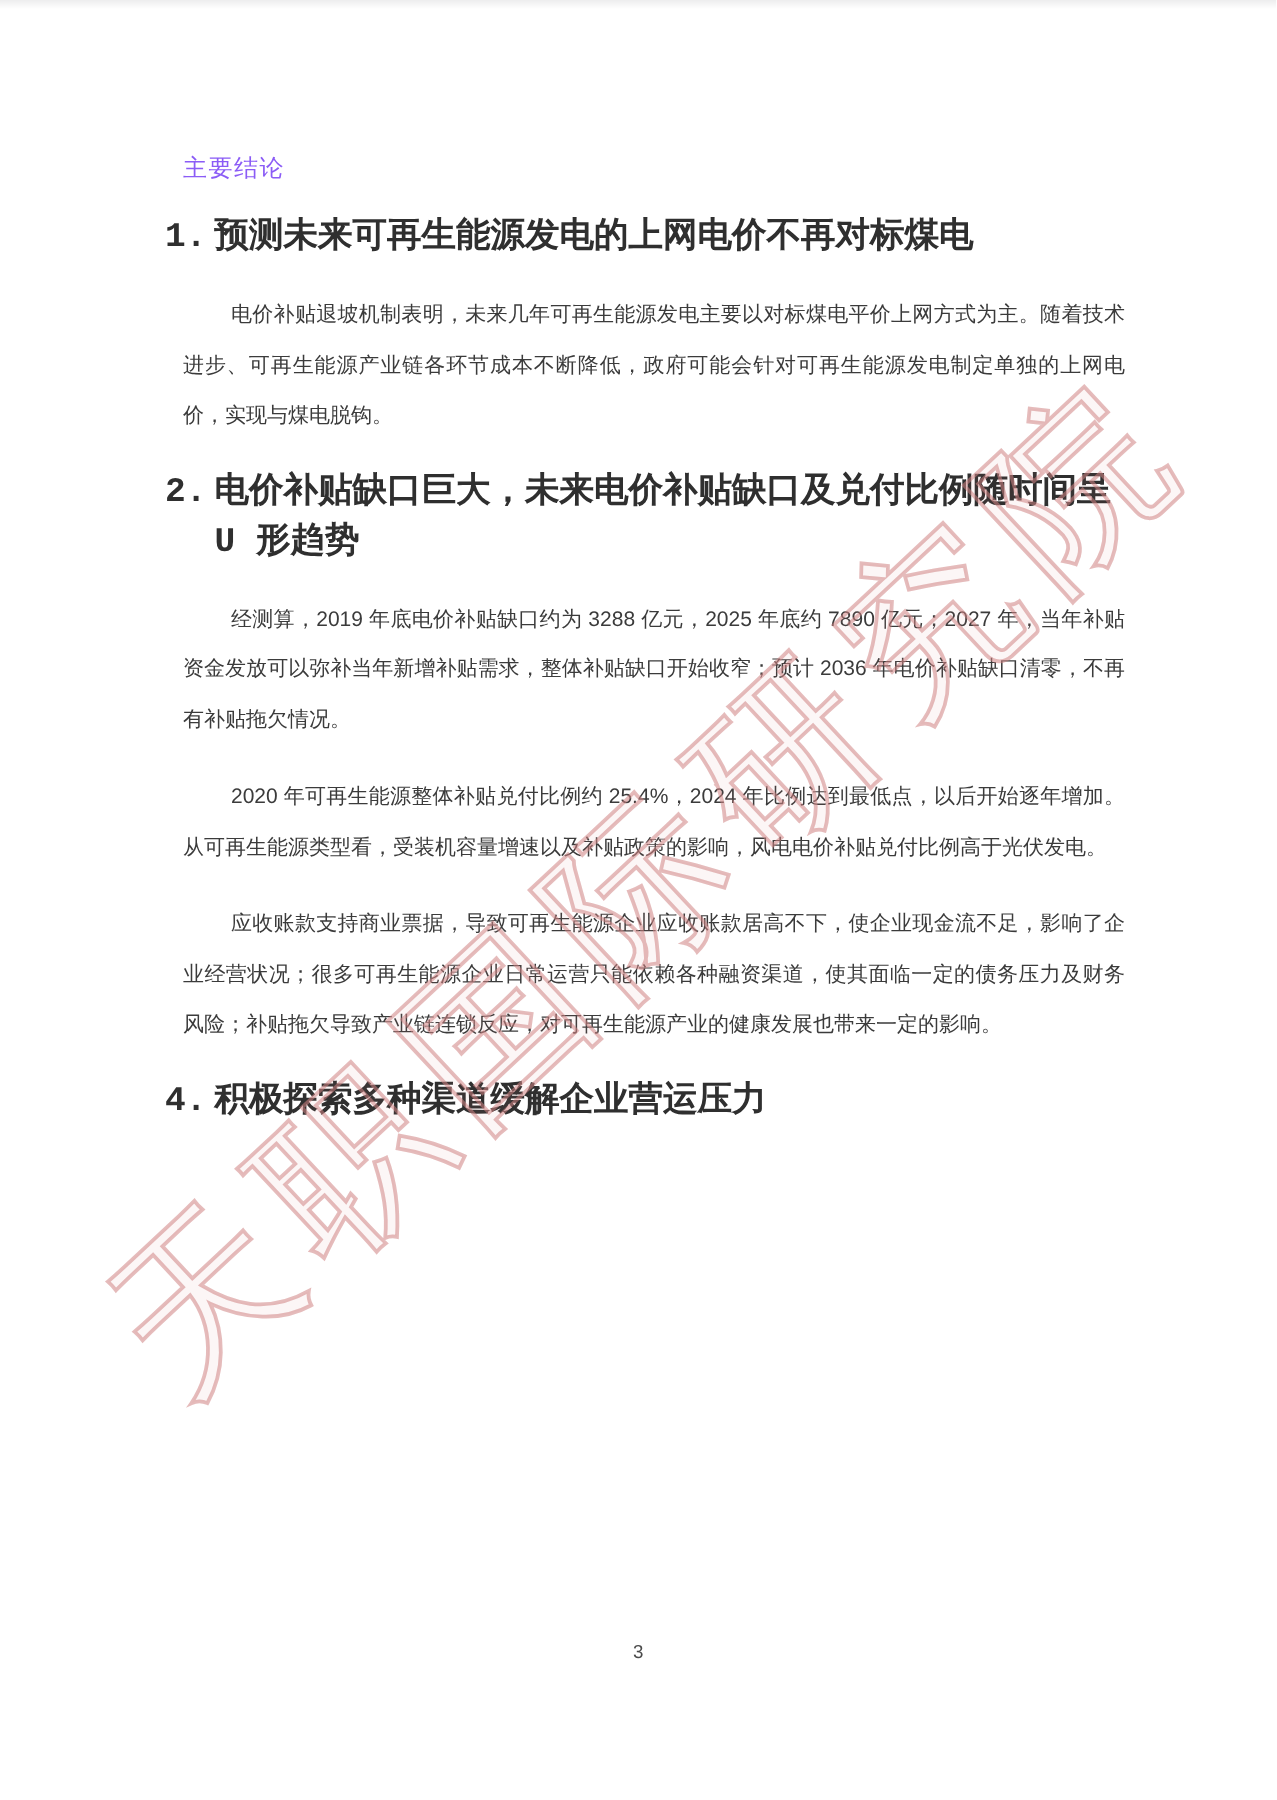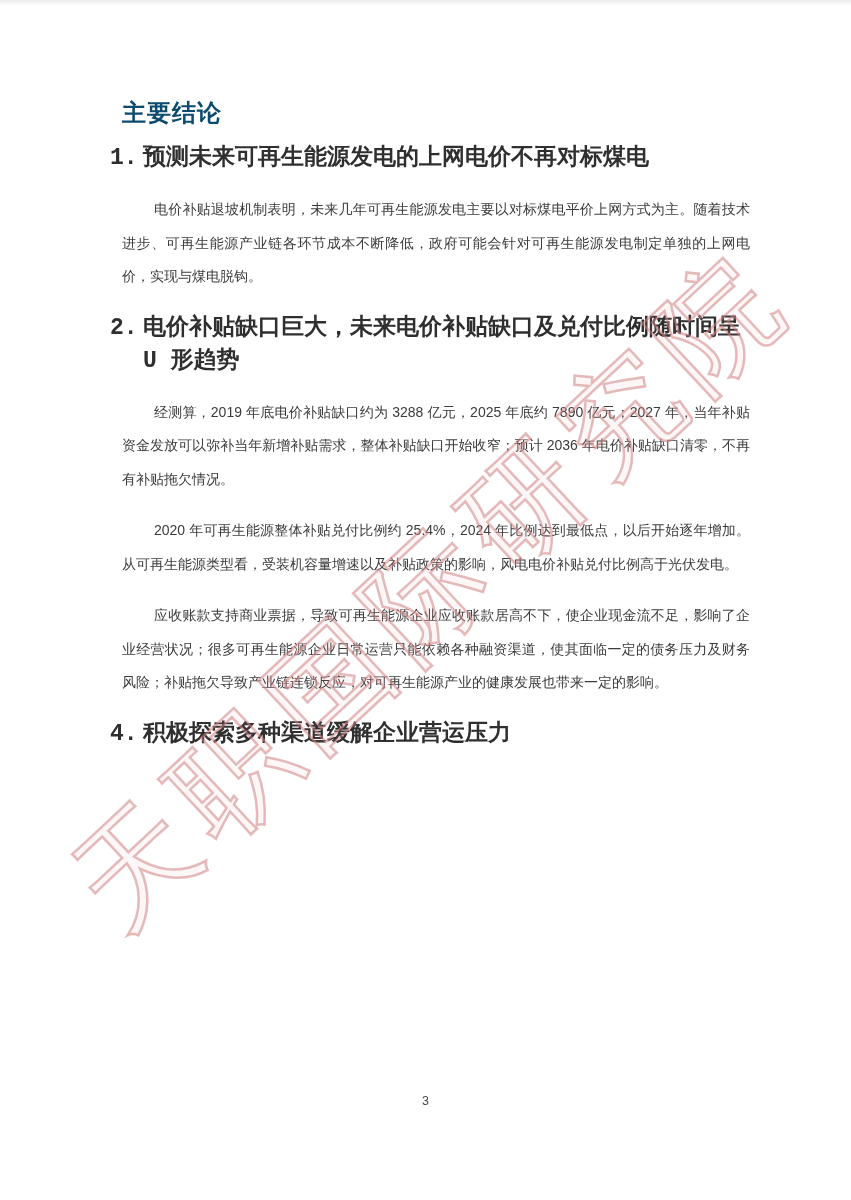--- a/index.html
+++ b/index.html
@@ -20,24 +20,24 @@
     background: linear-gradient(#ededee, #ffffff);
   }
   .content {
     position: absolute;
     left: 110px;
     top: 96px;
     width: 641px;
   }
   .doc-title {
     margin: 0 0 0 12px;
-    font-size: 24px;
+    font-size: 16px;
     line-height: 34px;
-    font-weight: 700;
-    color: #0c4a6e;
+    font-weight: 400;
+    color: #8b5cf6;
     letter-spacing: 1px;
   }
   .sec-heading {
     margin: 12px 0 0 0;
     padding-left: 33px;
     text-indent: -33px;
     font-size: 23px;
     line-height: 33px;
     font-weight: 700;
     color: #2f2f2f;

